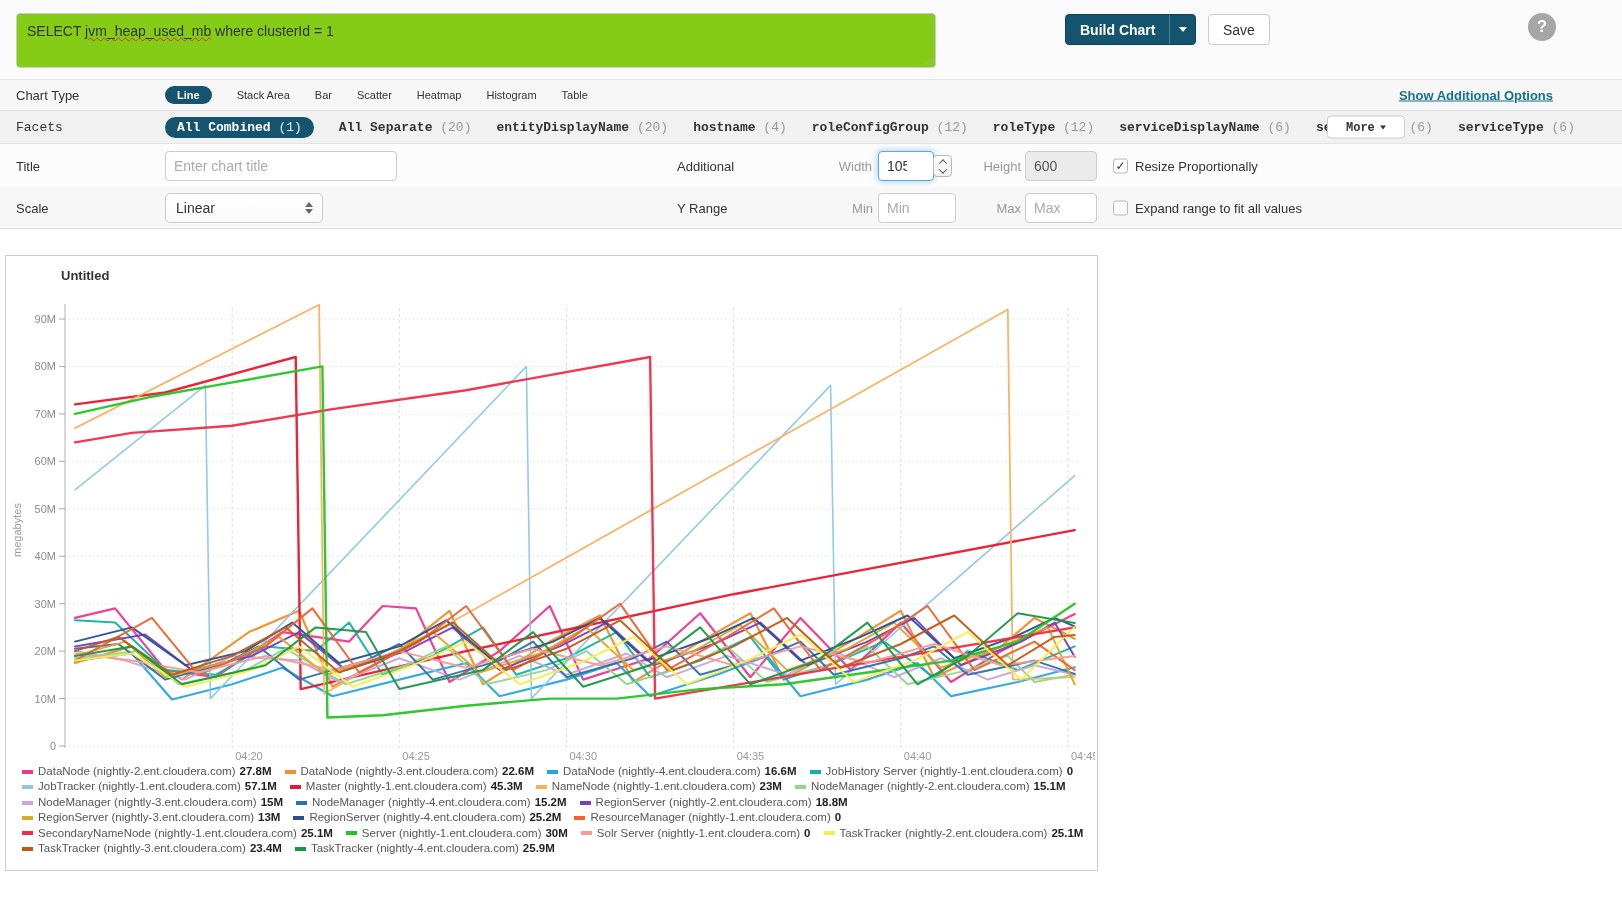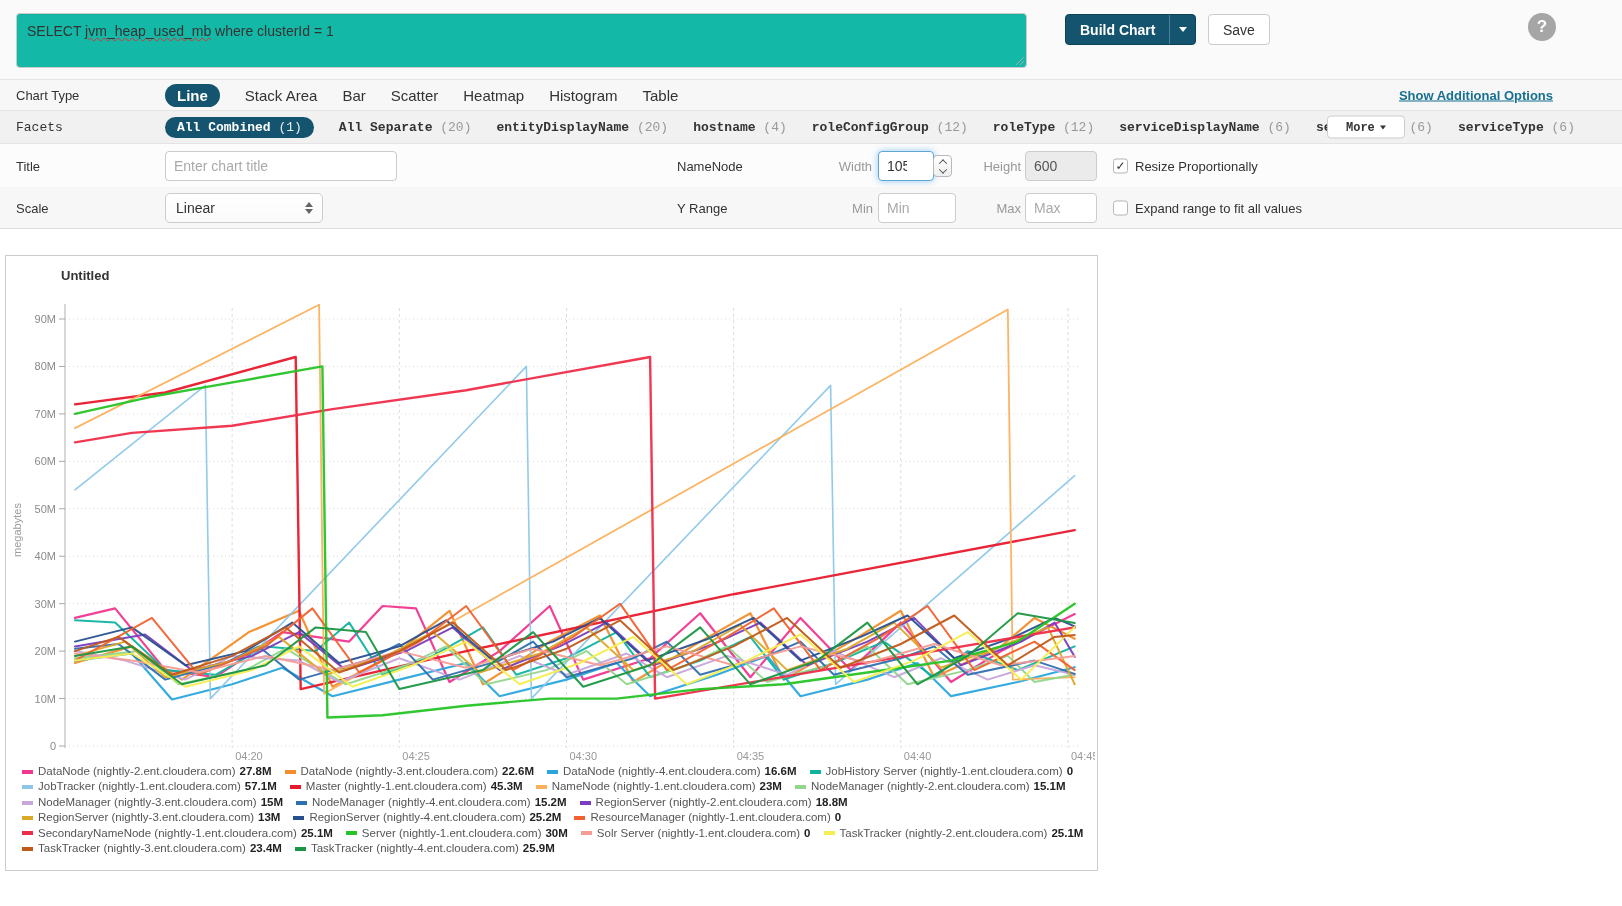--- a/index.html
+++ b/index.html
@@ -10,22 +10,22 @@
   }
   
   .hrow { position:absolute; left:0; width:1622px; border-bottom:1px solid #e4e4e4; }
   #row-query { top:0; height:80px; background:#fafafa; }
   #row-charttype { top:80px; height:31px; background:#f7f7f7; }
   #row-facets { top:111px; height:33px; background:#f1f1f1;font-family:Liberation Mono, monospace; }
   #row-title { top:144px; height:43px; background:#fcfcfc; border-bottom:none; }
   #row-scale { top:187px; height:42px; background:#f7f7f7; border-bottom:1px solid #ddd; }
 
   .query-box {
-    position:absolute; left:16px; top:13px; width:1011px; height:55px;
-    background:#14b8a6; border:1px solid #ccc; border-radius:4px;
+    position:absolute; left:16px; top:13px; width:920px; height:55px;
+    background:#84cc16; border:1px solid #ccc; border-radius:4px;
     padding:8px 10px; font-size:14px; color:#333; line-height:18px;
     box-shadow:inset 0 1px 1px rgba(0,0,0,.05);
   }
   .misspell { text-decoration:underline; text-decoration-style:wavy; text-decoration-color:#e03131; text-decoration-thickness:1px; }
   .resize-grip {
     position:absolute; right:2px; bottom:2px; width:10px; height:10px;
     background:repeating-linear-gradient(135deg, transparent 0 2px, #aaa 2px 3px);
     clip-path:polygon(100% 0, 100% 100%, 0 100%);
   }
   .btn-primary {
@@ -43,21 +43,21 @@
     font-size:14px; color:#333; display:inline-flex; align-items:center; cursor:pointer;
   }
   #save-btn { left:1208px; }
   .help-circle {
     position:absolute; right:66px; top:13px; width:28px; height:28px; border-radius:50%;
     background:#a6a6a6; color:#fff; font-weight:bold; font-size:17px;
     display:flex; align-items:center; justify-content:center; cursor:pointer;
   }
   .row-label { position:absolute; left:16px; top:50%; transform:translateY(-50%); font-size:13px; color:#333; }
   .tabs, .facet-list { position:absolute; left:165px; top:0; height:100%; display:flex; align-items:center; gap:25px; }
-  .tab { font-size:15px; color:#333; cursor:pointer; white-space:nowrap; }
+  .tab { font-size:11px; color:#333; cursor:pointer; white-space:nowrap; }
   .tab.sel, .facet.sel { background:#14546f; color:#fff; border-radius:12px; padding:3px 12px; font-weight:bold; }
   .facet { font-size:13px; font-weight:bold; color:#333; cursor:pointer; white-space:nowrap; }
   .facet .cnt { font-weight:normal; color:#999; }
   .facet.sel .cnt { color:#e8eef2; }
   .link-teal {
     position:absolute; right:69px; top:50%; transform:translateY(-50%);
     color:#17708f; font-size:13px; font-weight:bold; text-decoration:underline; cursor:pointer; white-space:nowrap;
   }
   .btn-more {
     position:absolute; left:1327px; top:50%; transform:translateY(-50%);
@@ -164,21 +164,21 @@
     </div>
   <span class="btn-more">
     <span>More</span>
     <span class="caret-down"></span>
   </span>
 </div>
 
 <div class="hrow" id="row-title">
   <span class="row-label">Title</span>
   <input class="txt-input" id="title-input" placeholder="Enter chart title" style="">
-  <span class="row-label" style="left:677px">NameNode</span>
+  <span class="row-label" style="left:677px">Additional</span>
   <span class="mini-label" style="left:760px;width:112px">Width</span>
   <span id="width-wrap">
     <input class="txt-input" id="width-input" value="1050" style="">
     <span class="stepper">
       <span class="chev-up"></span>
       <span class="chev-down"></span>
     </span>
   </span>
   <span class="mini-label" style="left:963px;width:58px">Height</span>
   <input class="txt-input" id="height-input" disabled="" value="600" style="">

